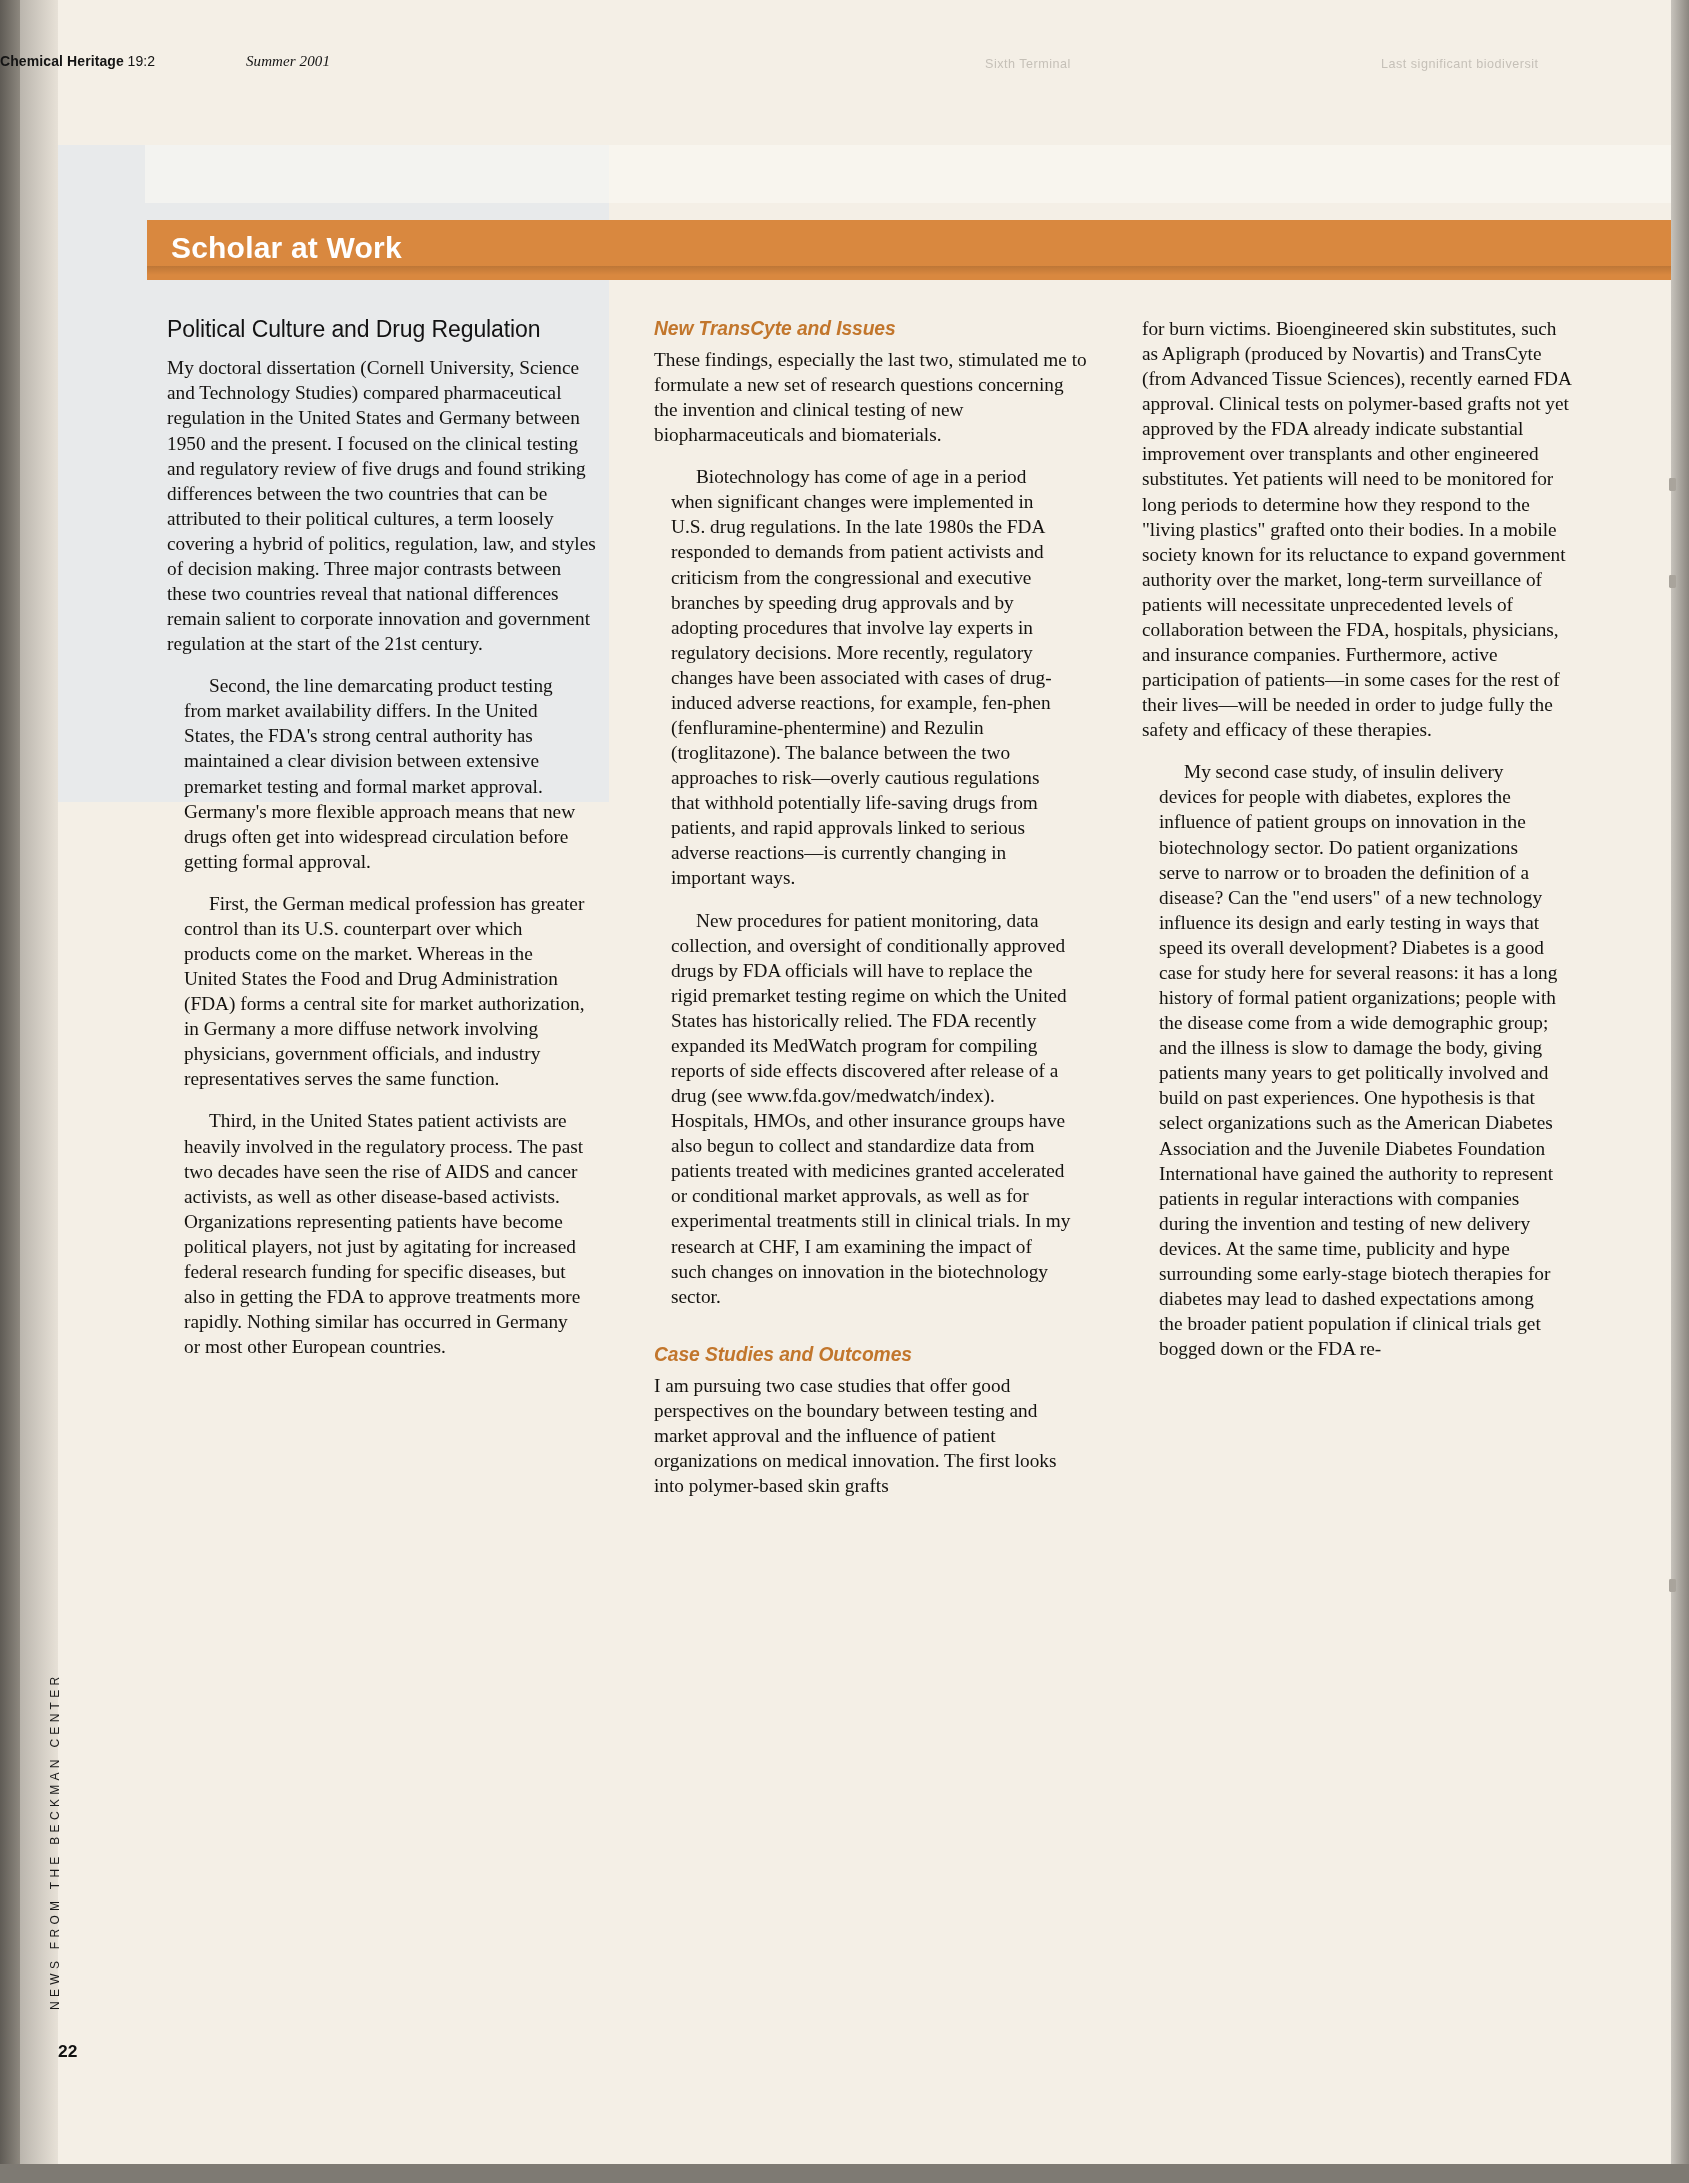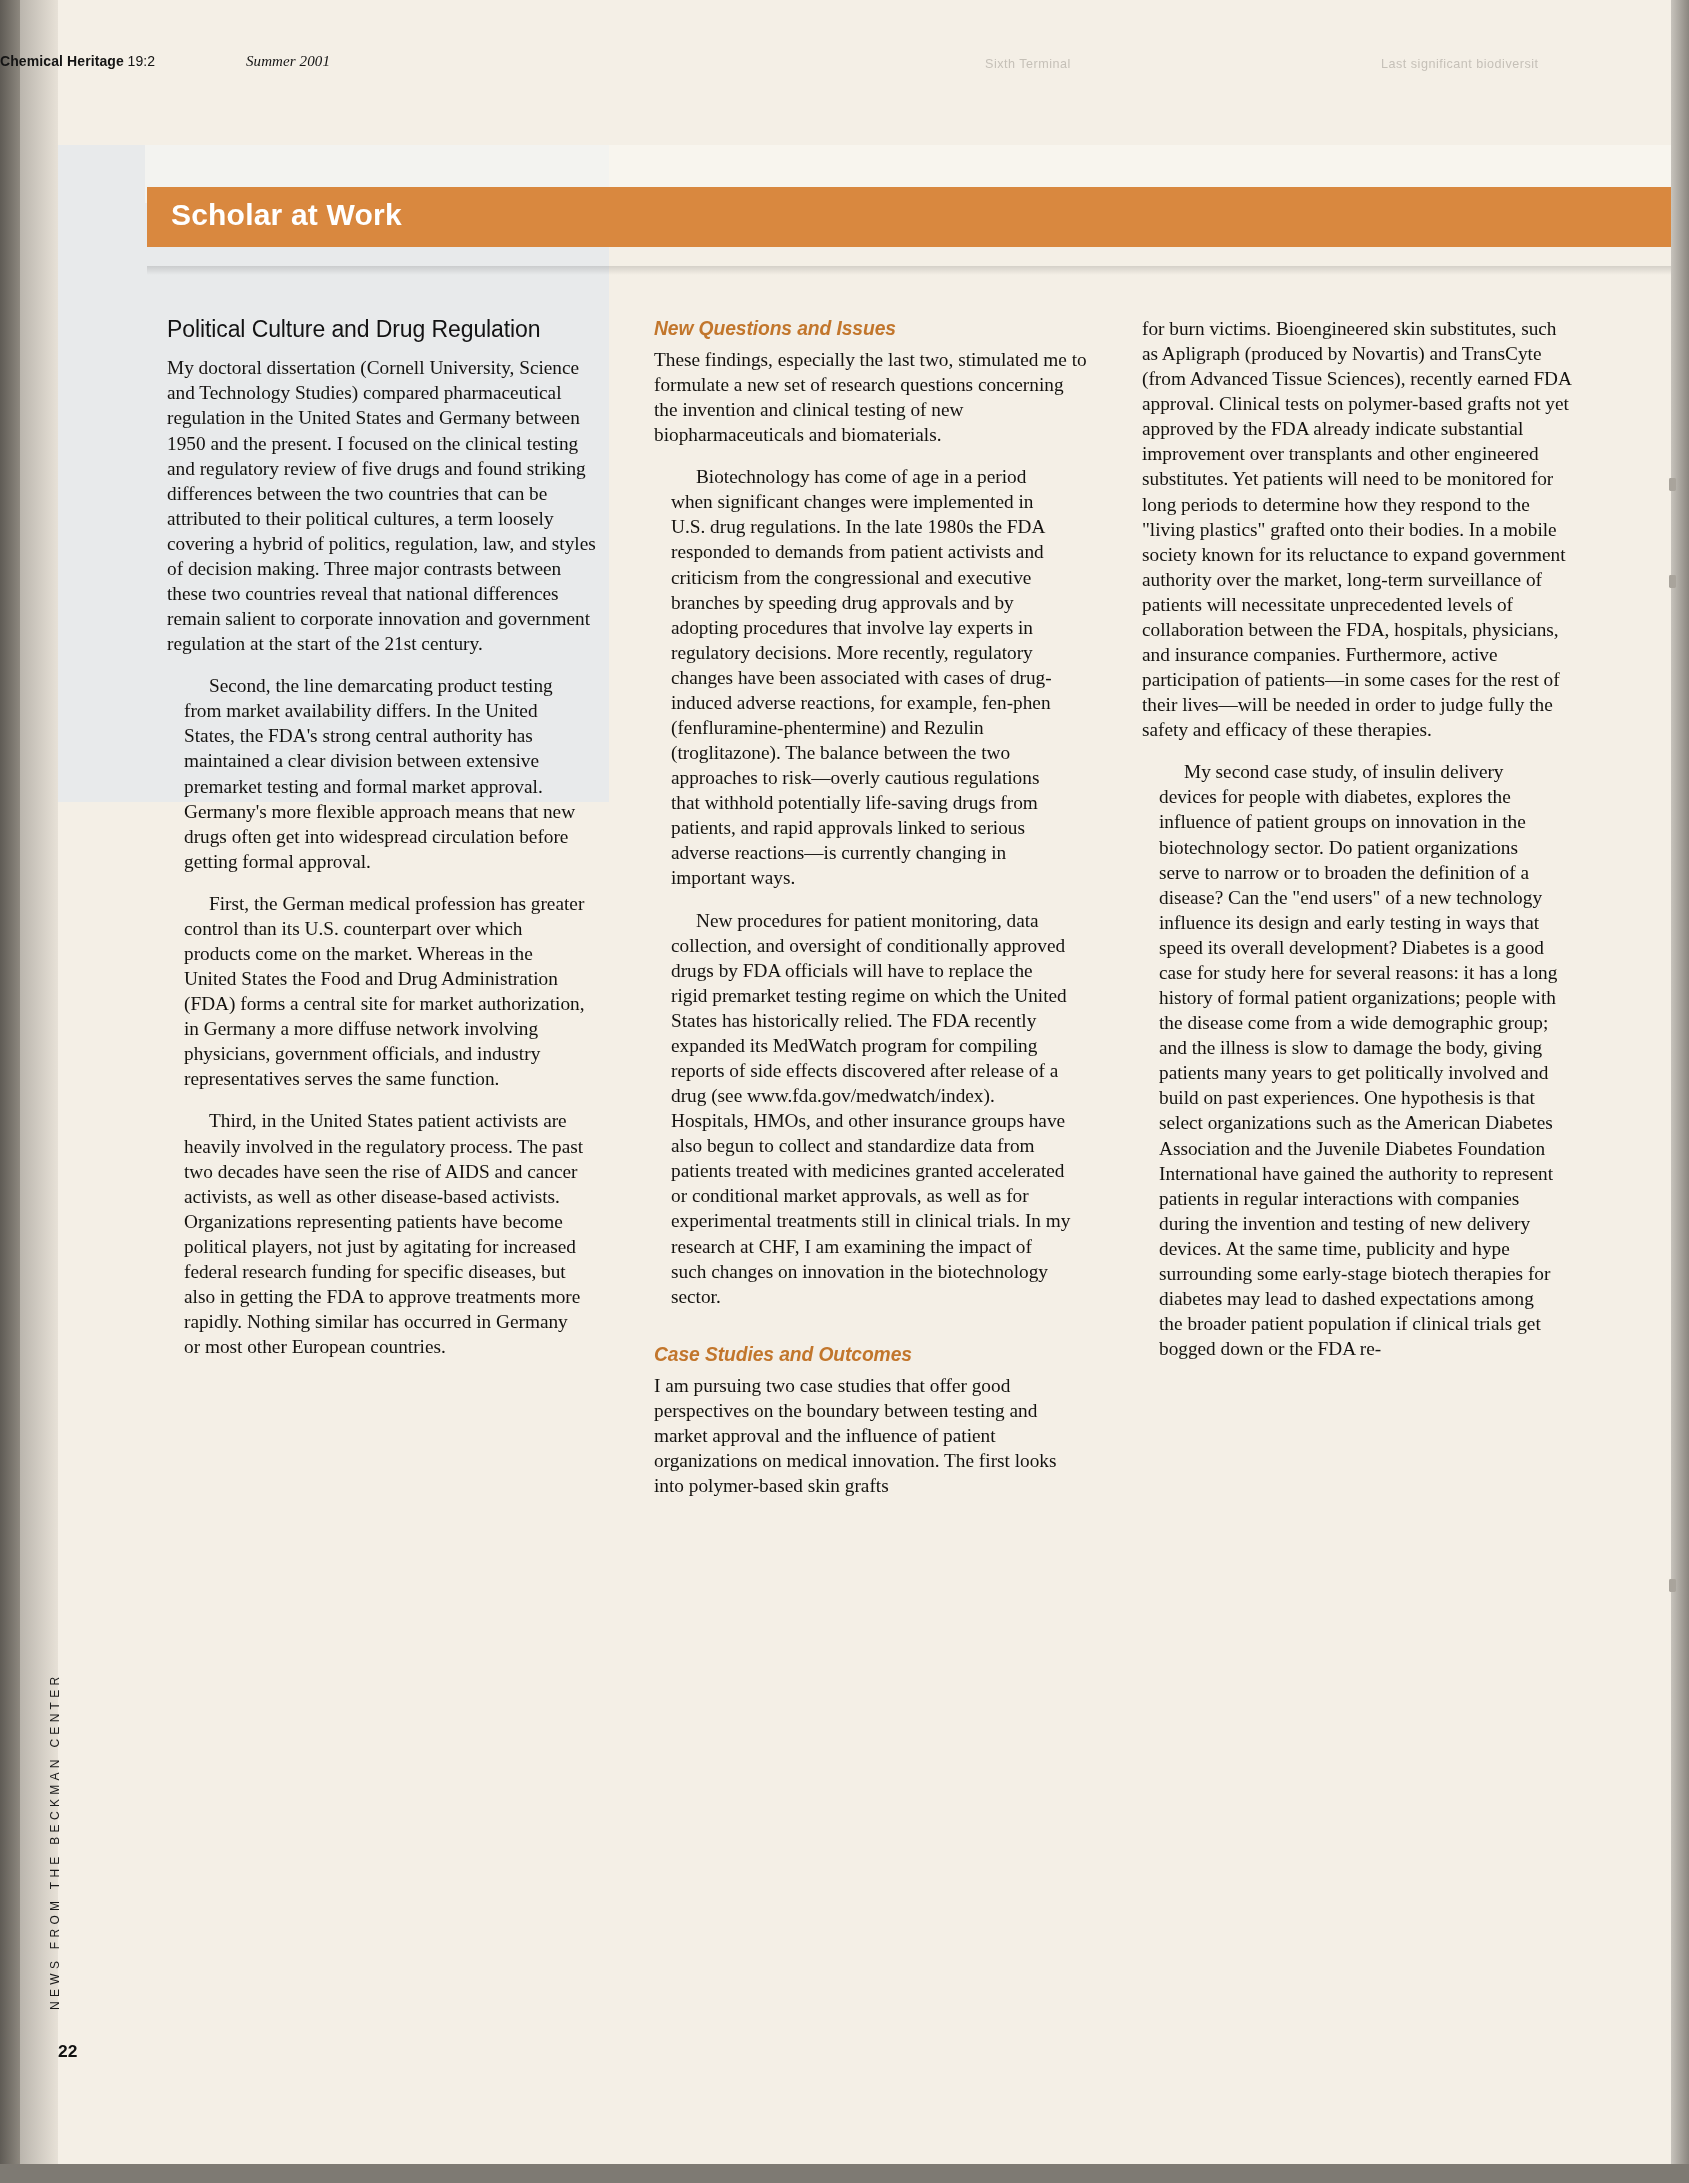--- a/index.html
+++ b/index.html
@@ -84,21 +84,21 @@
     font-family: "Liberation Sans", sans-serif;
     letter-spacing: 0.5px;
   }
   .ghost.g1 { left: 985px; }
   .ghost.g2 { left: 1381px; }
 
   
   .banner {
     position: absolute;
     left: 147px;
-    top: 187px;
+    top: 220px;
     width: 1524px;
     height: 60px;
     background: #d9883f;
   }
   .banner-title {
     position: absolute;
     left: 24px;
     top: 10.6px;
     color: #ffffff;
     font-family: "Liberation Sans", sans-serif;
@@ -253,21 +253,21 @@
 
   <div class="col col1">
     <h2 class="article-title">Political Culture and Drug Regulation</h2>
     <p>My doctoral dissertation (Cornell University, Science and Technology Studies) compared pharmaceutical regulation in the United States and Germany between 1950 and the present. I focused on the clinical testing and regulatory review of five drugs and found striking differences between the two countries that can be attributed to their political cultures, a term loosely covering a hybrid of politics, regulation, law, and styles of decision making. Three major contrasts between these two countries reveal that national differences remain salient to corporate innovation and government regulation at the start of the 21st century.</p>
     <p class="ind">Second, the line demarcating product testing from market availability differs. In the United States, the FDA's strong central authority has maintained a clear division between extensive premarket testing and formal market approval. Germany's more flexible approach means that new drugs often get into widespread circulation before getting formal approval.</p>
     <p class="ind">First, the German medical profession has greater control than its U.S. counterpart over which products come on the market. Whereas in the United States the Food and Drug Administration (FDA) forms a central site for market authorization, in Germany a more diffuse network involving physicians, government officials, and industry representatives serves the same function.</p>
     <p class="ind">Third, in the United States patient activists are heavily involved in the regulatory process. The past two decades have seen the rise of AIDS and cancer activists, as well as other disease-based activists. Organizations representing patients have become political players, not just by agitating for increased federal research funding for specific diseases, but also in getting the FDA to approve treatments more rapidly. Nothing similar has occurred in Germany or most other European countries.</p>
   </div>
 
   <div class="col col2">
-    <h3 class="sub">New Questions and Issues</h3>
+    <h3 class="sub">New TransCyte and Issues</h3>
     <p>These findings, especially the last two, stimulated me to formulate a new set of research questions concerning the invention and clinical testing of new biopharmaceuticals and biomaterials.</p>
     <p class="ind">Biotechnology has come of age in a period when significant changes were implemented in U.S. drug regulations. In the late 1980s the FDA responded to demands from patient activists and criticism from the congressional and executive branches by speeding drug approvals and by adopting procedures that involve lay experts in regulatory decisions. More recently, regulatory changes have been associated with cases of drug-induced adverse reactions, for example, fen-phen (fenfluramine-phentermine) and Rezulin (troglitazone). The balance between the two approaches to risk—overly cautious regulations that withhold potentially life-saving drugs from patients, and rapid approvals linked to serious adverse reactions—is currently changing in important ways.</p>
     <p class="ind">New procedures for patient monitoring, data collection, and oversight of conditionally approved drugs by FDA officials will have to replace the rigid premarket testing regime on which the United States has historically relied. The FDA recently expanded its MedWatch program for compiling reports of side effects discovered after release of a drug (see www.fda.gov/medwatch/index). Hospitals, HMOs, and other insurance groups have also begun to collect and standardize data from patients treated with medicines granted accelerated or conditional market approvals, as well as for experimental treatments still in clinical trials. In my research at CHF, I am examining the impact of such changes on innovation in the biotechnology sector.</p>
     <div class="gap"></div>
     <h3 class="sub">Case Studies and Outcomes</h3>
     <p>I am pursuing two case studies that offer good perspectives on the boundary between testing and market approval and the influence of patient organizations on medical innovation. The first looks into polymer-based skin grafts</p>
   </div>
 
   <div class="col col3">
     <p>for burn victims. Bioengineered skin substitutes, such as Apligraph (produced by Novartis) and TransCyte (from Advanced Tissue Sciences), recently earned FDA approval. Clinical tests on polymer-based grafts not yet approved by the FDA already indicate substantial improvement over transplants and other engineered substitutes. Yet patients will need to be monitored for long periods to determine how they respond to the "living plastics" grafted onto their bodies. In a mobile society known for its reluctance to expand government authority over the market, long-term surveillance of patients will necessitate unprecedented levels of collaboration between the FDA, hospitals, physicians, and insurance companies. Furthermore, active participation of patients—in some cases for the rest of their lives—will be needed in order to judge fully the safety and efficacy of these therapies.</p>

